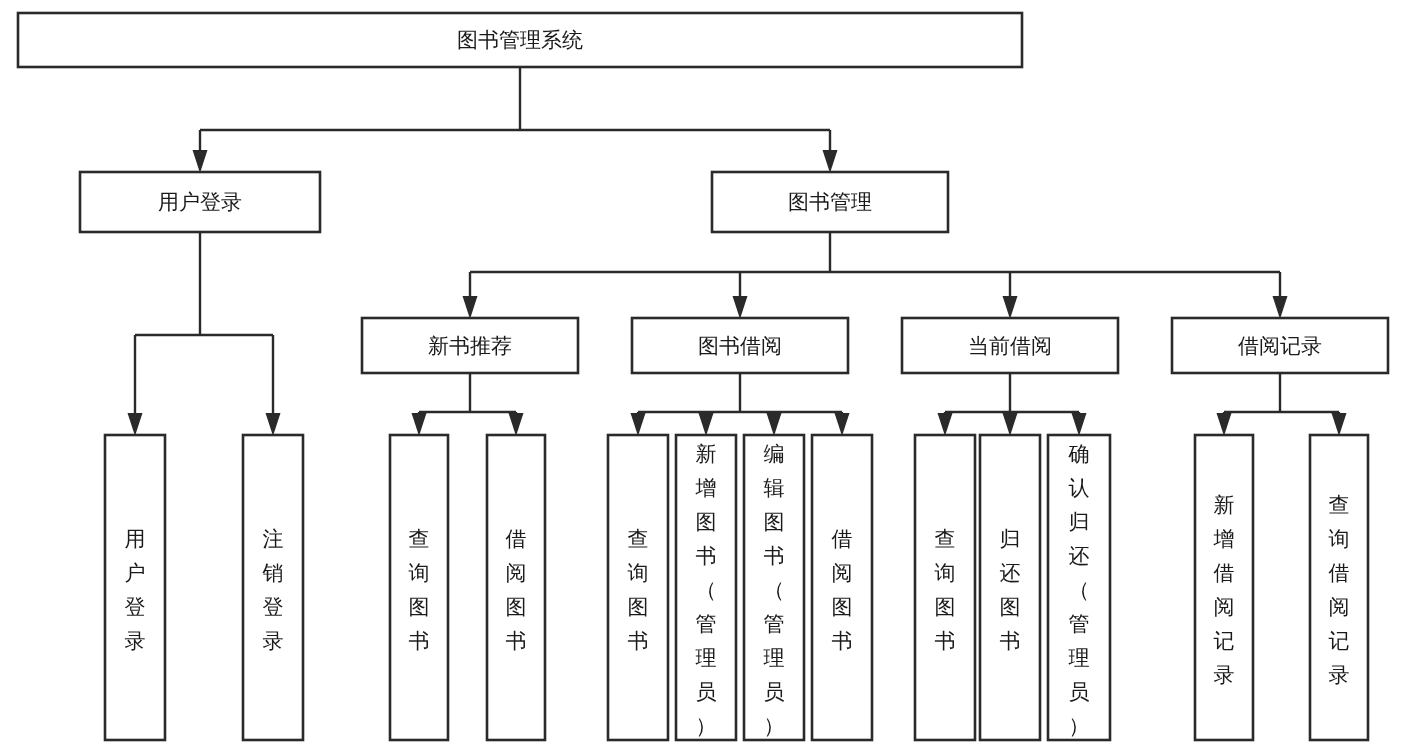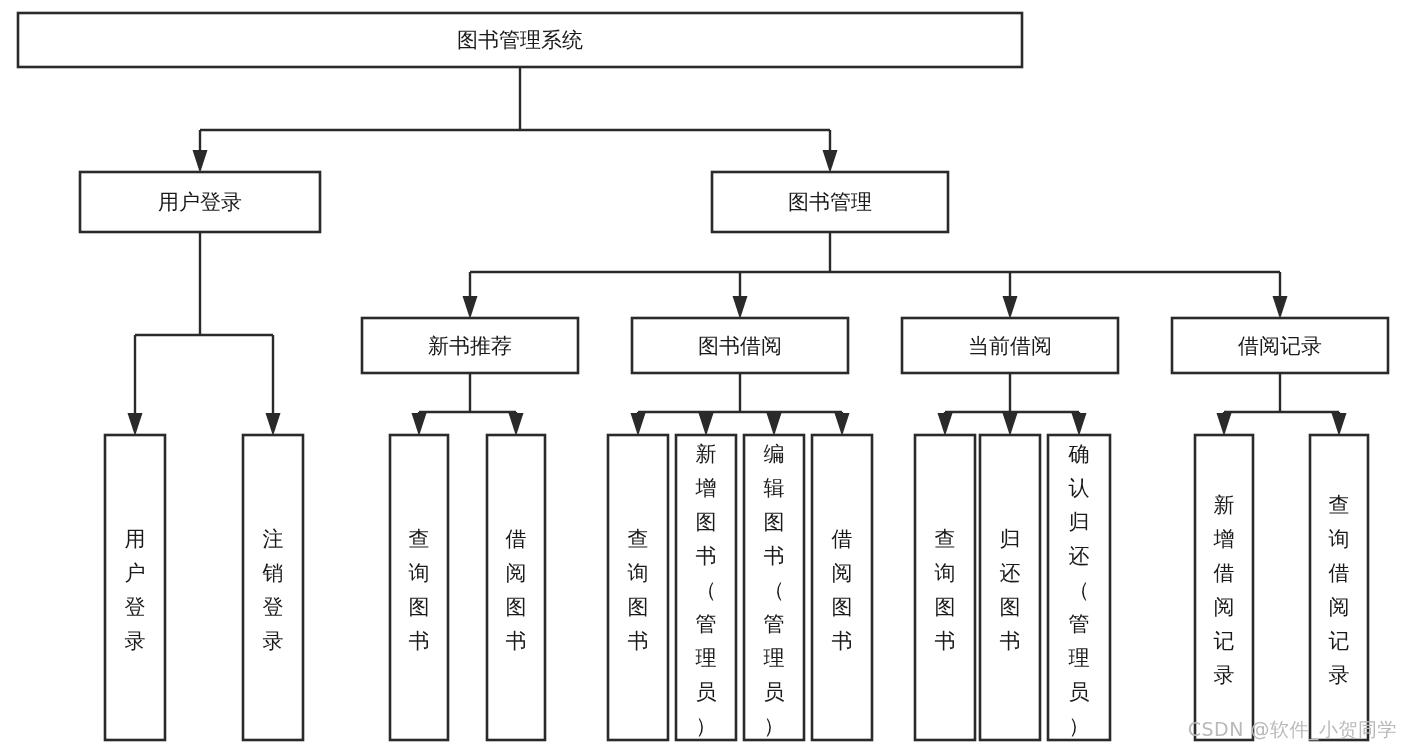--- a/index.html
+++ b/index.html
@@ -205,14 +205,13 @@
         <g>
           <rect class="node-rect" x="1195" y="435" width="58" height="305"></rect>
           <text class="node-label-v-char" x="1224" y="511.5"><tspan x="1224" dy="0">新</tspan><tspan x="1224" dy="34">增</tspan><tspan x="1224" dy="34">借</tspan><tspan x="1224" dy="34">阅</tspan><tspan x="1224" dy="34">记</tspan><tspan x="1224" dy="34">录</tspan></text>
         </g>
         <g>
           <rect class="node-rect" x="1310" y="435" width="58" height="305"></rect>
           <text class="node-label-v-char" x="1339" y="511.5"><tspan x="1339" dy="0">查</tspan><tspan x="1339" dy="34">询</tspan><tspan x="1339" dy="34">借</tspan><tspan x="1339" dy="34">阅</tspan><tspan x="1339" dy="34">记</tspan><tspan x="1339" dy="34">录</tspan></text>
         </g>
       </g>
   </svg>
-  <div class="watermark">CSDN @软件_小贺同学</div>
 </div>
 
 </body></html>

